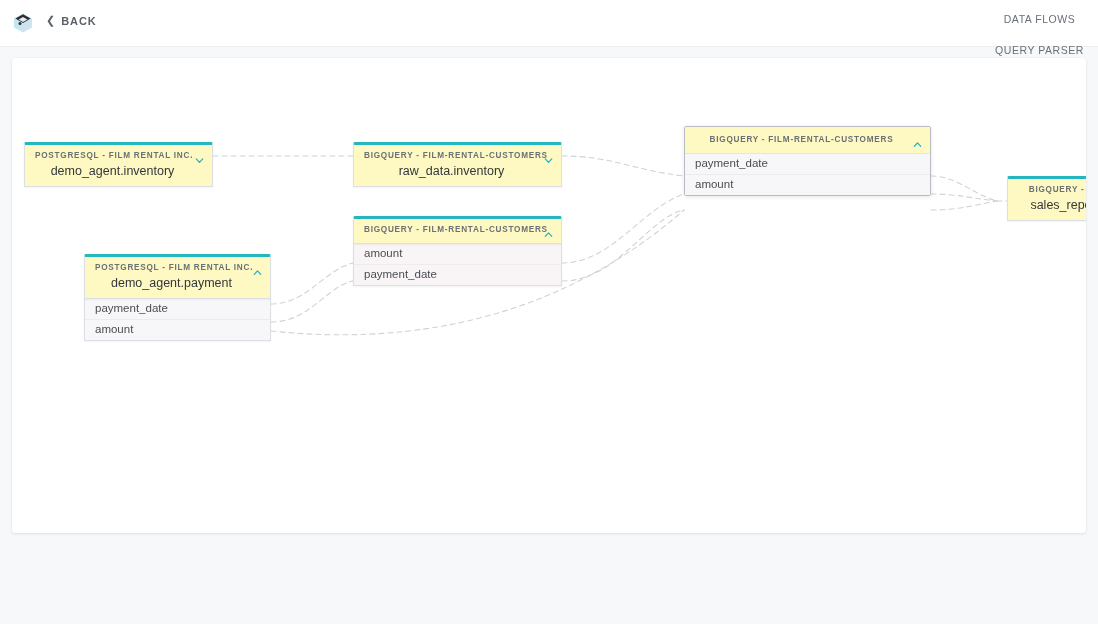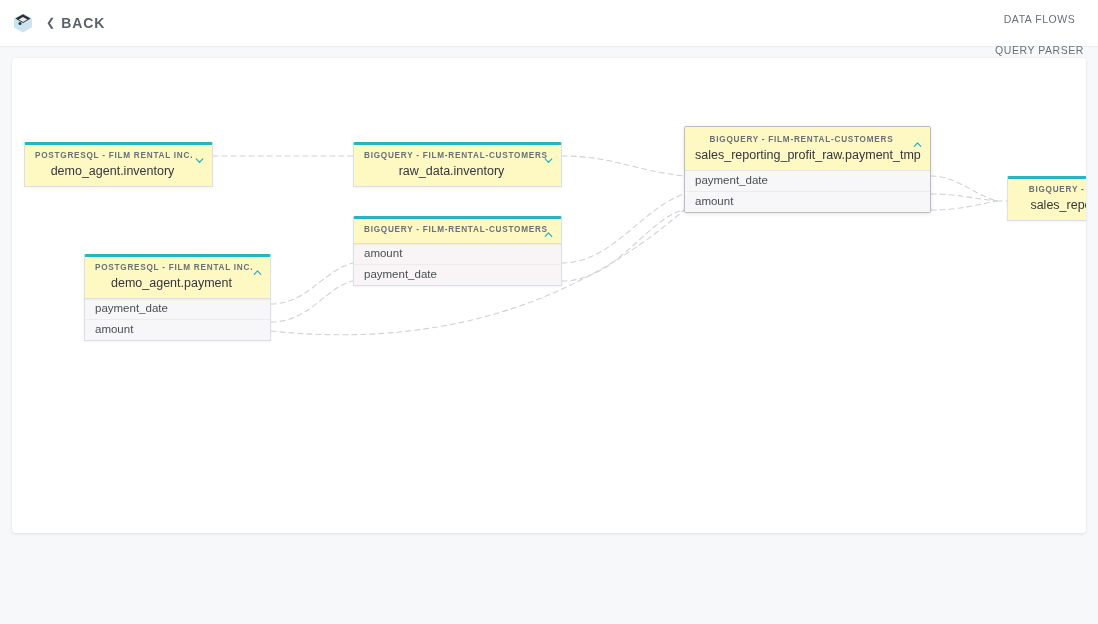--- a/index.html
+++ b/index.html
@@ -27,21 +27,21 @@
   #back-btn {
     position: absolute; left: 46px; top: 15px;
     display: flex; align-items: center; gap: 6px;
     cursor: pointer;
   }
   #back-btn .chev {
     font-size: 11px; color: #5b6168; line-height: 1;
     transform: translateY(-1px);
   }
   #back-btn .lbl {
-    font-size: 14px; letter-spacing: 0.9px;
+    font-size: 11px; letter-spacing: 0.9px;
     color: #5b6168; font-weight: 600;
   }
   #nav-right {
     position: absolute; right: 14px; top: 13px;
     display: flex; align-items: center; gap: 19px; flex-direction: column;
   }
   .nav-link {
     font-size: 10.5px; letter-spacing: 0.55px;
     color: #6a7077; font-weight: 400;
     cursor: pointer; white-space: nowrap;
@@ -263,21 +263,20 @@
       </div>
       <div class="fields">
         <div class="field">payment_date</div>
         <div class="field">amount</div>
       </div>
     </div>
 
     <div class="node selected" id="node-bq-tmp">
       <div class="head">
         <div class="subtitle">BIGQUERY - FILM-RENTAL-CUSTOMERS</div>
-        <div class="title">sales_reporting_profit_raw.payment_tmp</div>
         <span class="caret">
           <svg viewBox="0 0 24 24" fill="none" stroke="#2bb3bd" stroke-width="2.4" stroke-linecap="round" stroke-linejoin="round">
             <polyline points="6,15.5 12,9 18,15.5"></polyline>
           </svg>
         </span>
       </div>
       <div class="fields">
         <div class="field">payment_date</div>
         <div class="field">amount</div>
       </div>

